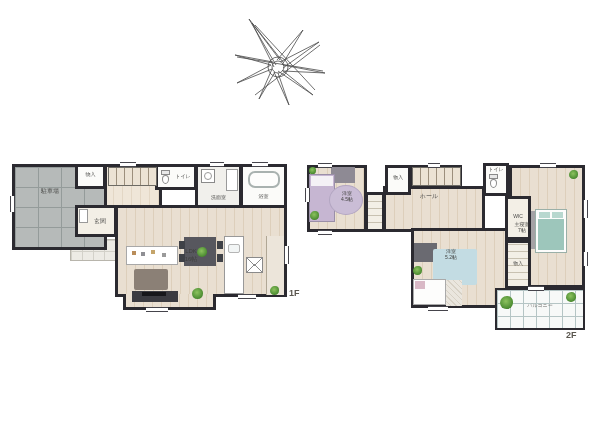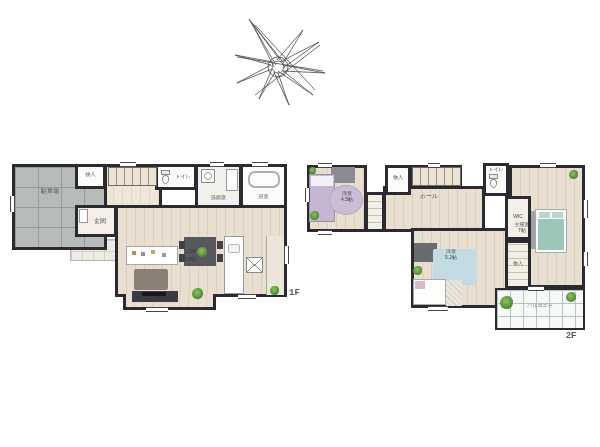--- a/index.html
+++ b/index.html
@@ -121,21 +121,21 @@
   <div class="plant" style="left:270px;top:286px;width:9px;height:9px;"></div>
 
   <div class="win h" style="left:120px;top:162px;width:16px;"></div>
   <div class="win h" style="left:210px;top:162px;width:14px;"></div>
   <div class="win h" style="left:252px;top:162px;width:16px;"></div>
   <div class="win v" style="left:10px;top:196px;height:16px;"></div>
   <div class="win v" style="left:284px;top:246px;height:18px;"></div>
   <div class="win h" style="left:146px;top:307px;width:22px;"></div>
   <div class="win h" style="left:238px;top:294px;width:18px;"></div>
 
-  <div class="marker" style="left:289px;top:288px;font-family:Liberation Mono, monospace;">1F</div>
+  <div class="marker" style="left:289px;top:288px;">1F</div>
 
   <div class="room wood" style="left:307px;top:165px;width:60px;height:67px;"></div>
   <div class="furn" style="left:331px;top:167px;width:24px;height:16px;background:#8e8a94;"></div>
   <div class="furn" style="left:309px;top:174px;width:26px;height:48px;background:#c6b6d2;border:1px solid #9a8fa8;"></div>
   <div class="furn" style="left:311px;top:176px;width:22px;height:10px;background:#f4f1f6;"></div>
   <div class="furn" style="left:329px;top:185px;width:34px;height:30px;background:#cabdd6;border-radius:50%;border:1px solid #b3a6c2;"></div>
   <div class="plant" style="left:309px;top:167px;width:7px;height:7px;"></div>
   <div class="plant" style="left:310px;top:211px;width:9px;height:9px;"></div>
   <div class="lbl" style="left:330px;top:190px;width:34px;font-size:5px;color:#3f3f3d;">
     <span>洋室</span>

